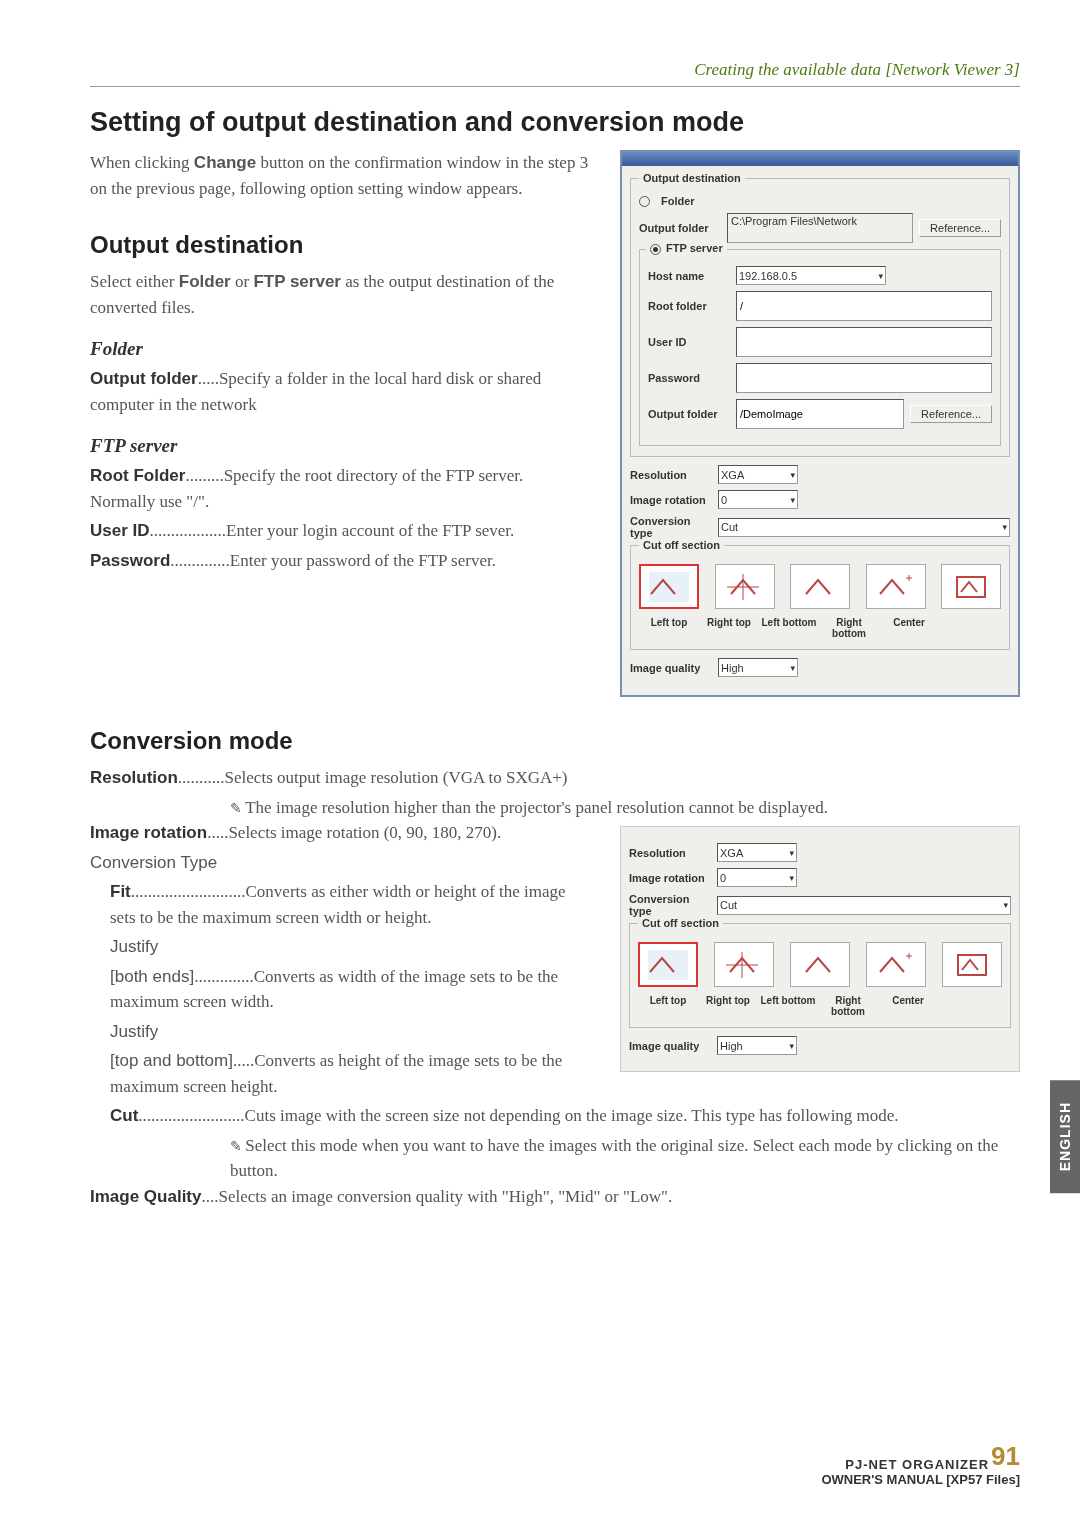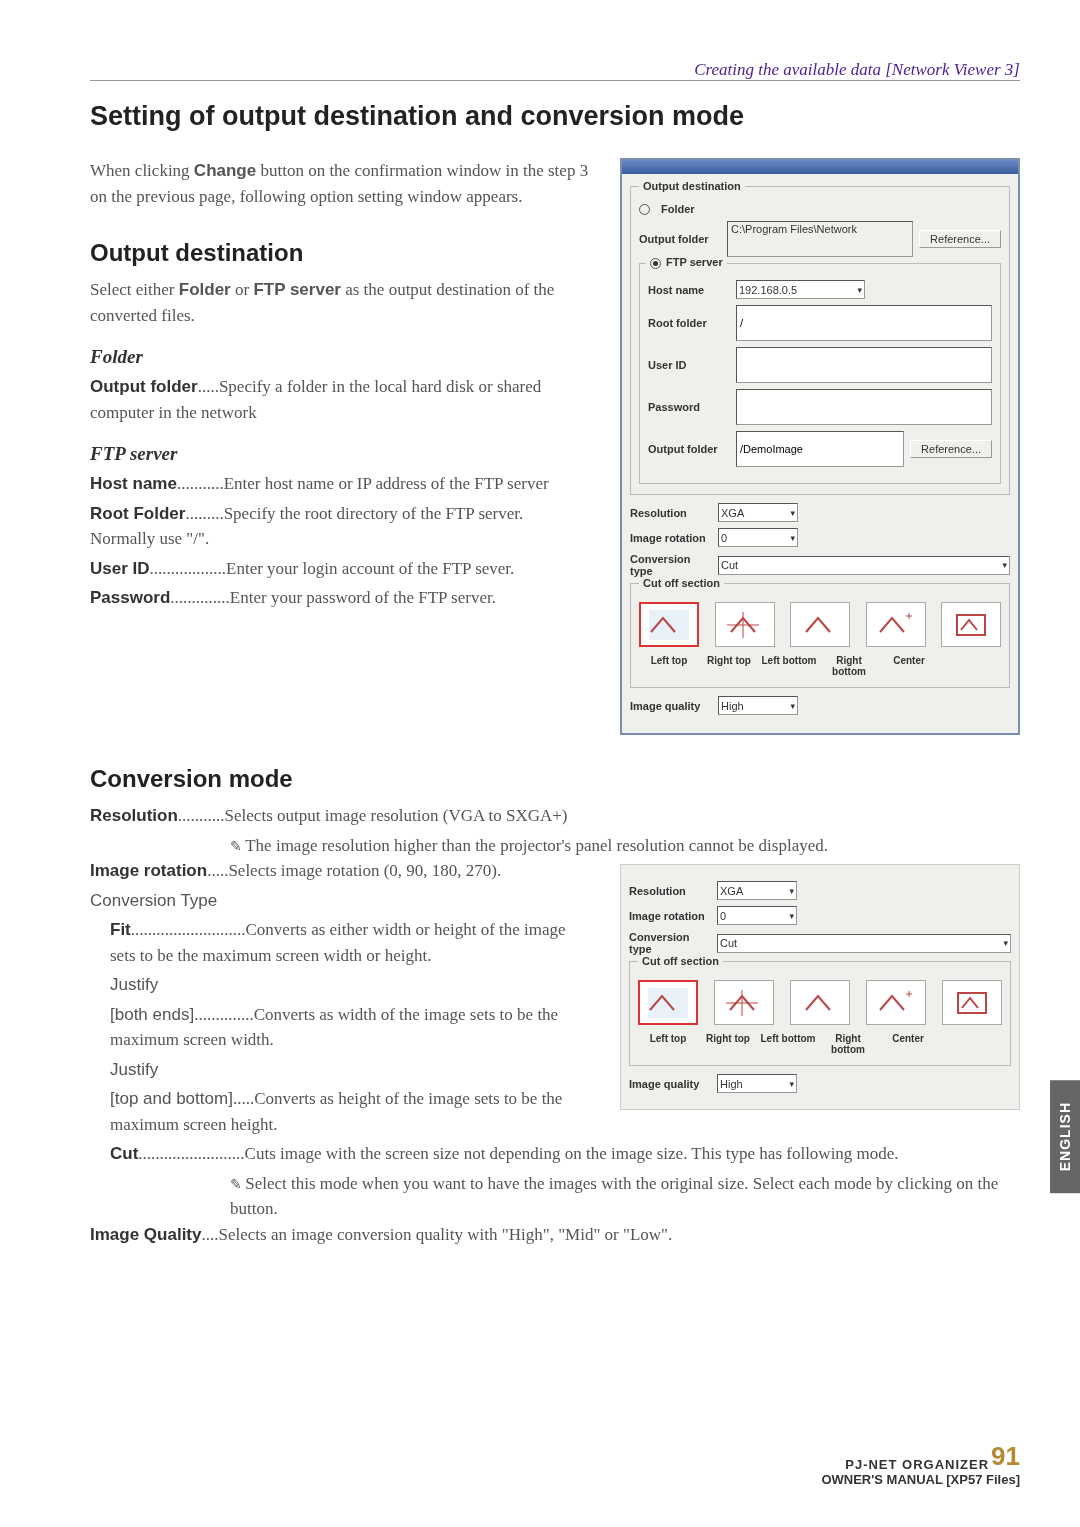--- a/index.html
+++ b/index.html
@@ -1,35 +1,35 @@
 <!DOCTYPE html>
 <html><head>
 <meta charset="utf-8">
 <style>
 *{margin:0;padding:0;box-sizing:border-box}
 body{font-family:Georgia,serif;background:#fff;width:1080px;min-height:1527px;padding:60px 60px 40px 90px;color:#333;position:relative}
-.hdr{display:flex;justify-content:flex-end;font-style:italic;font-size:17px;color:#4c1d95;border-bottom:1px solid #999;margin-bottom:20px}
-h1{font-family:Arial,sans-serif;font-weight:bold;font-size:27px;color:#222;margin-bottom:26px}
+.hdr{display:flex;justify-content:flex-end;font-style:italic;font-size:17px;color:#4d7c0f;border-bottom:1px solid #999;padding-bottom:6px;margin-bottom:20px}
+h1{font-family:Arial,sans-serif;font-weight:bold;font-size:27px;color:#222;margin-bottom:12px}
 h2{font-family:Arial,sans-serif;font-weight:bold;font-size:24px;color:#222;margin-top:30px;margin-bottom:10px}
 h3{font-family:Georgia,serif;font-style:italic;font-weight:bold;font-size:19px;color:#333;margin-top:18px;margin-bottom:6px}
 .body{font-size:17px;line-height:1.5;color:#555}
 .def{font-size:17px;line-height:1.5;color:#555;margin-bottom:4px}
 .def b{color:#333;font-family:Arial,sans-serif;font-weight:bold}
 .note{font-size:17px;line-height:1.5;color:#555;padding-left:140px}
 .twocol{display:flex;gap:28px}
 .leftcol{flex:1}
 .rightcol{width:400px}
 .dlg{border:2px solid #7a8fb0;background:#efefec;font-family:Tahoma,sans-serif;font-size:11px}
 .tbar{height:14px;background:linear-gradient(#6a8cc4,#3a5a9c)}
 .dlgbody{padding:12px 8px}
 .fs{border:1px solid #bbb;padding:10px 8px;margin-bottom:8px;position:relative}
 .fs>.lg{position:absolute;top:-7px;left:8px;background:#efefec;padding:0 4px;font-weight:bold}
 .row{display:flex;align-items:center;margin:6px 0;gap:6px}
 .lbl{width:82px;font-weight:bold}
-.inp{background:#fff;border:1px solid #999;border-top-color:#555;border-left-color:#555;height:36px;padding:1px 3px;font-size:11px;flex:1;min-width:0}
+.inp{background:#fff;border:1px solid #999;border-top-color:#555;border-left-color:#555;height:30px;padding:1px 3px;font-size:11px;flex:1;min-width:0}
 .inp.ro{background:#efefec}
 .sel{background:#fff;border:1px solid #999;border-top-color:#555;border-left-color:#555;height:19px;font-size:11px;padding:0 2px;display:flex;align-items:center;justify-content:space-between}
 .sel::after{content:"▾";font-size:9px;color:#333;margin-left:4px}
 .btn{background:#efefec;border:1px solid #999;border-top-color:#fff;border-left-color:#fff;padding:2px 10px;font-size:11px;min-width:70px;text-align:center}
 .radio{width:11px;height:11px;border:1px solid #555;border-radius:50%;display:inline-flex;align-items:center;justify-content:center;margin-right:5px}
 .radio.ck::after{content:"";width:5px;height:5px;border-radius:50%;background:#333}
 .thumbs{display:flex;justify-content:space-between;margin:8px 0}
 .th{width:60px;height:45px;background:#fff;border:1px solid #aaa;position:relative;display:flex;align-items:center;justify-content:center}
 .th.sel2{border:2px solid #d33}
 .th svg{width:40px;height:30px}
@@ -59,21 +59,20 @@
 <div class="leftcol">
 <p class="body"><span>When clicking </span><b style="font-family:Arial">Change</b><span> button on the confirmation window in the step 3 on the previous page, following option setting window appears.</span></p>
 
 <h2>Output destination</h2>
 <p class="body"><span>Select either </span><b style="font-family:Arial">Folder</b><span> or </span><b style="font-family:Arial">FTP server</b><span> as the output destination of the converted files.</span></p>
 
 <h3>Folder</h3>
 <p class="def"><b>Output folder</b><span>.....Specify a folder in the local hard disk or shared computer in the network</span></p>
 
 <h3>FTP server</h3>
-<p class="def"><b>Host name</b><span>...........Enter host name or IP address of the FTP server</span></p>
 <p class="def"><b>Root Folder</b><span>.........Specify the root directory of the FTP server. Normally use "/".</span></p>
 <p class="def"><b>User ID</b><span>..................Enter your login account of the FTP sever.</span></p>
 <p class="def"><b>Password</b><span>..............Enter your password of the FTP server.</span></p>
 </div>
 
 <div class="rightcol">
 <div class="dlg">
 <div class="tbar"></div>
 <div class="dlgbody">
 <div class="fs">
@@ -85,21 +84,21 @@
 <div class="row">
               <span class="lbl">Output folder</span>
               <span class="inp ro">C:\Program Files\Network</span>
               <span class="btn">Reference...</span>
             </div>
 
 <div class="sub">
 <span class="lg"><span class="radio ck"></span><span>FTP server</span></span>
 <div class="row">
                 <span class="lbl">Host name</span>
-                <div class="sel" style="width:129px">
+                <div class="sel" style="width:150px">
                   <span>192.168.0.5</span>
                 </div>
               </div>
 <div class="row">
                 <span class="lbl">Root folder</span>
                 <input class="inp" style="width: 150px;" value="/">
               </div>
 <div class="row">
                 <span class="lbl">User ID</span>
                 <input class="inp" style="width: 150px;">

